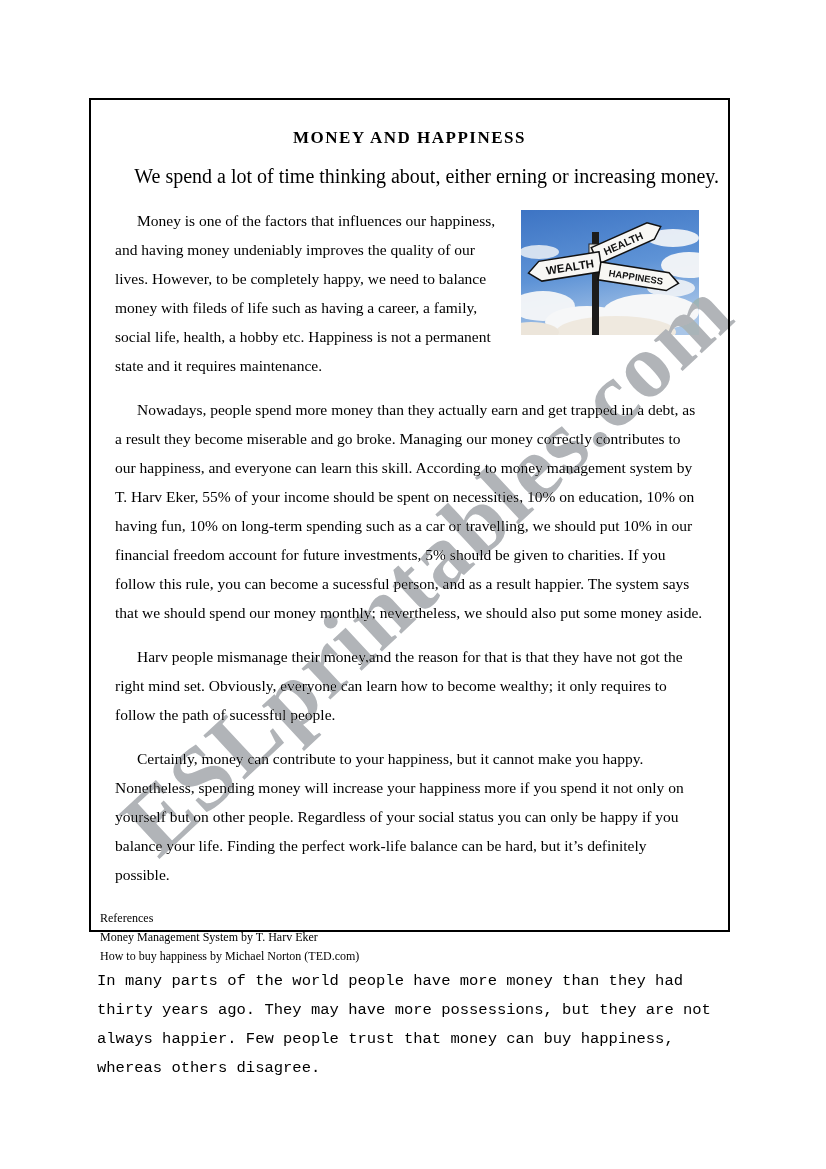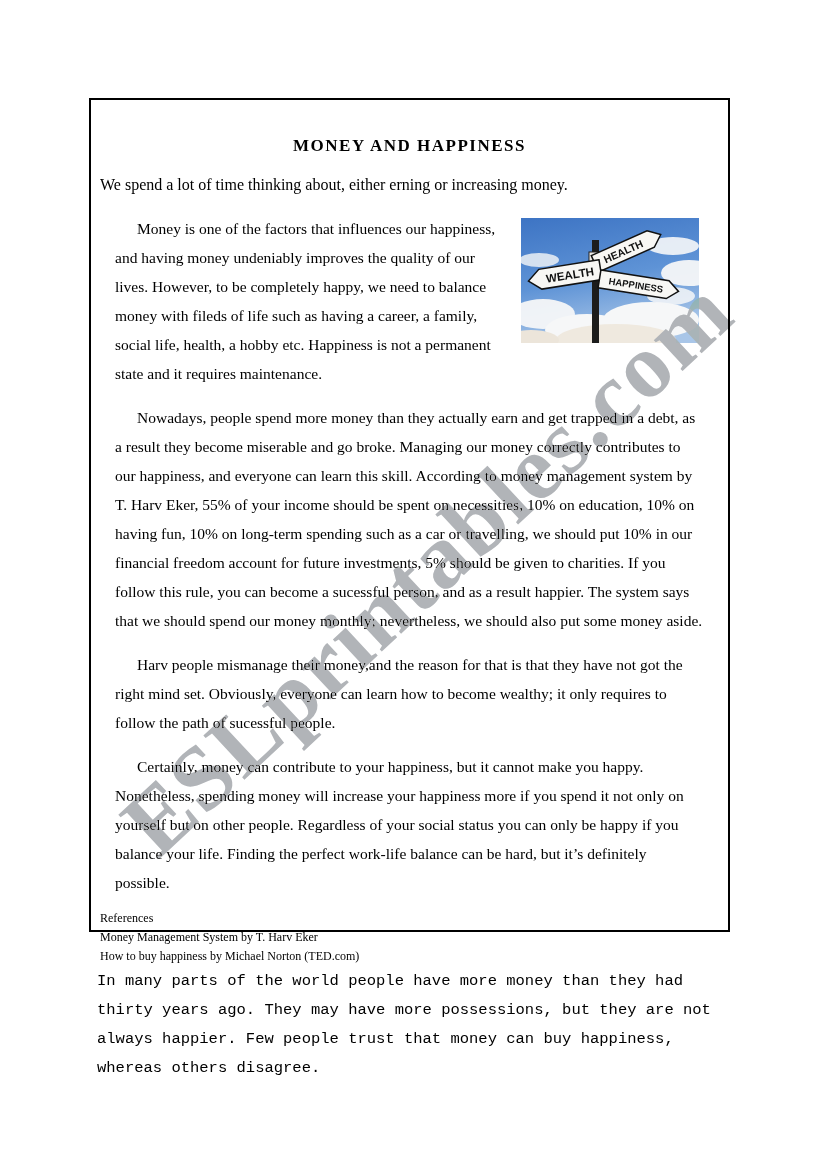--- a/index.html
+++ b/index.html
@@ -10,33 +10,33 @@
     color:#000;
     font-family:"Liberation Serif","DejaVu Serif",serif;
     overflow:hidden;
   }
   .box {
     position:absolute;
     left:89px; top:98px;
     width:641px; height:834px;
     box-sizing:border-box;
     border:2px solid #000;
-    padding:20px 9px 10px 9px;
+    padding:12px 9px 10px 9px;
   }
   .title {
     font-size:17px;
     font-weight:bold;
     text-align:center;
     letter-spacing:1.5px;
     margin:16px 0 0 0;
   }
   .intro {
-    font-size:16px;
+    font-size:20px;
     line-height:29px;
-    text-align:left;
+    text-align:right;
     margin:14px 0 0 0;
   }
   .body-text { margin:0; }
   .para {
     font-size:15.5px;
     line-height:29px;
     margin:15px;
     text-indent:22px;
   }
   figure.photo {

